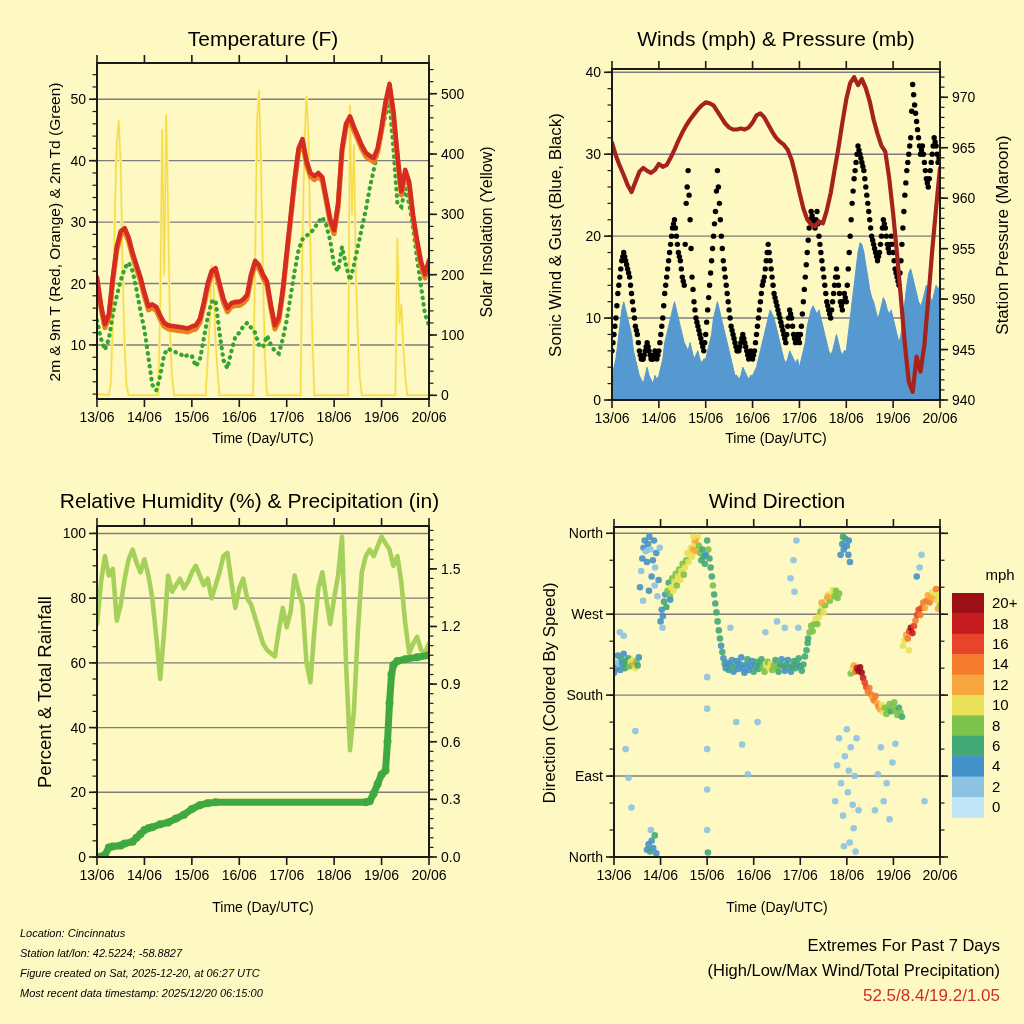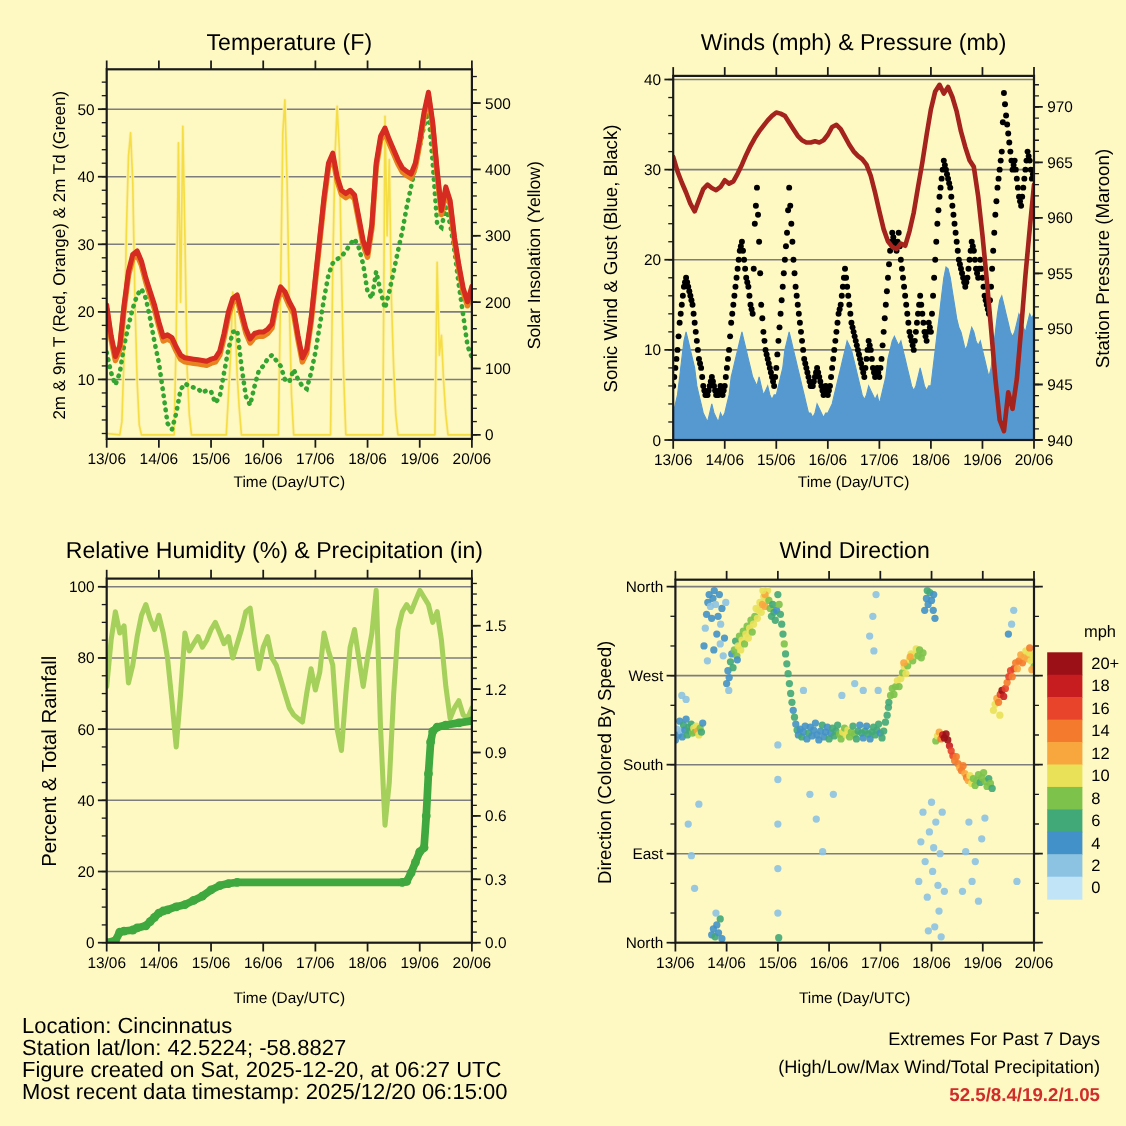--- a/index.html
+++ b/index.html
@@ -2,23 +2,23 @@
 <html><head>
 <meta charset="utf-8">
 <style>
   html,body{margin:0;padding:0;background:#fff;}
   #fig{position:relative;width:1024px;height:1024px;background:#fef9c3;
        font-family:"Liberation Sans","DejaVu Sans",sans-serif;color:#000;overflow:hidden;}
   .abs{position:absolute;}
   .title{font-size:21px;text-align:center;white-space:nowrap;}
   .xlab{font-size:14px;text-align:center;}
   .rot{width:340px;height:22px;text-align:center;transform:rotate(-90deg);white-space:nowrap;}
-  .foot{font-size:20px;line-height:20px;white-space:nowrap;}
+  .foot{font-size:11px;line-height:20px;white-space:nowrap;font-style:italic;}
   .ext{font-size:16.5px;line-height:25px;text-align:right;white-space:nowrap;}
-  .ext .red{font-weight:bold;font-size:17px;}
+  .ext .red{font-weight:normal;font-size:17px;}
   svg{position:absolute;left:0;top:0;}
 </style>
 </head>
 <body>
 
 <div id="fig">
 
   <div class="abs title" style="left:87px;top:27px;width:352px;">Temperature (F)</div>
   <div class="abs title" style="left:602px;top:27px;width:348px;">Winds (mph) &amp; Pressure (mb)</div>
   <div class="abs title" style="left:27px;top:489px;width:445px;">Relative Humidity (%) &amp; Precipitation (in)</div>

